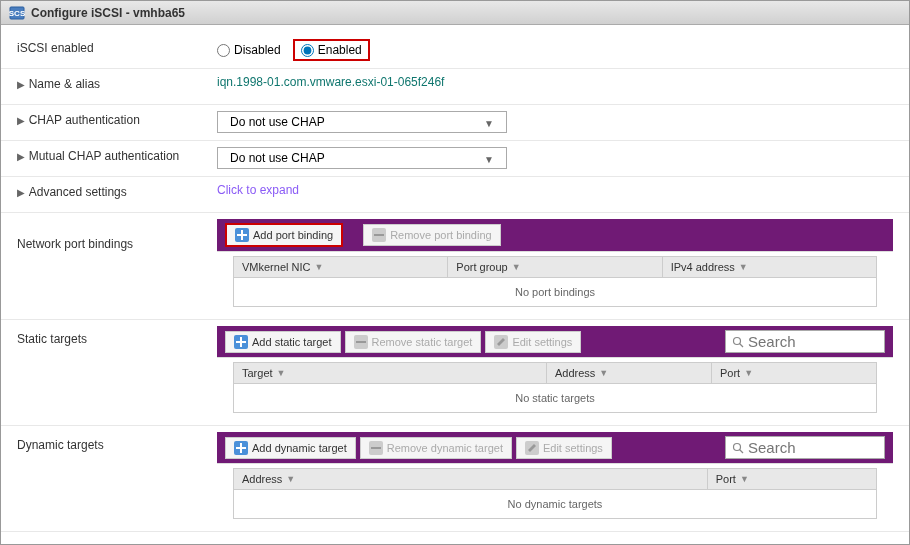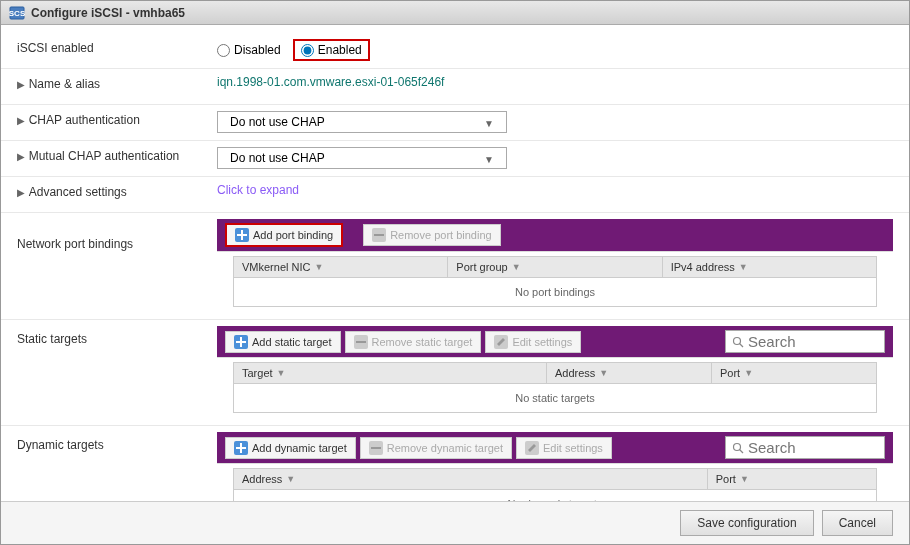--- a/index.html
+++ b/index.html
@@ -436,17 +436,13 @@
               <span class="col-arrow">▼</span>
             </div>
           </div>
           <div class="grid-empty">No dynamic targets</div>
         </div>
       </div>
     </div>
 
   </div>
 
-  <div class="footer">
-    <button class="footer-btn">Save configuration</button>
-    <button class="footer-btn">Cancel</button>
-  </div>
 </div>
 
 </body></html>

